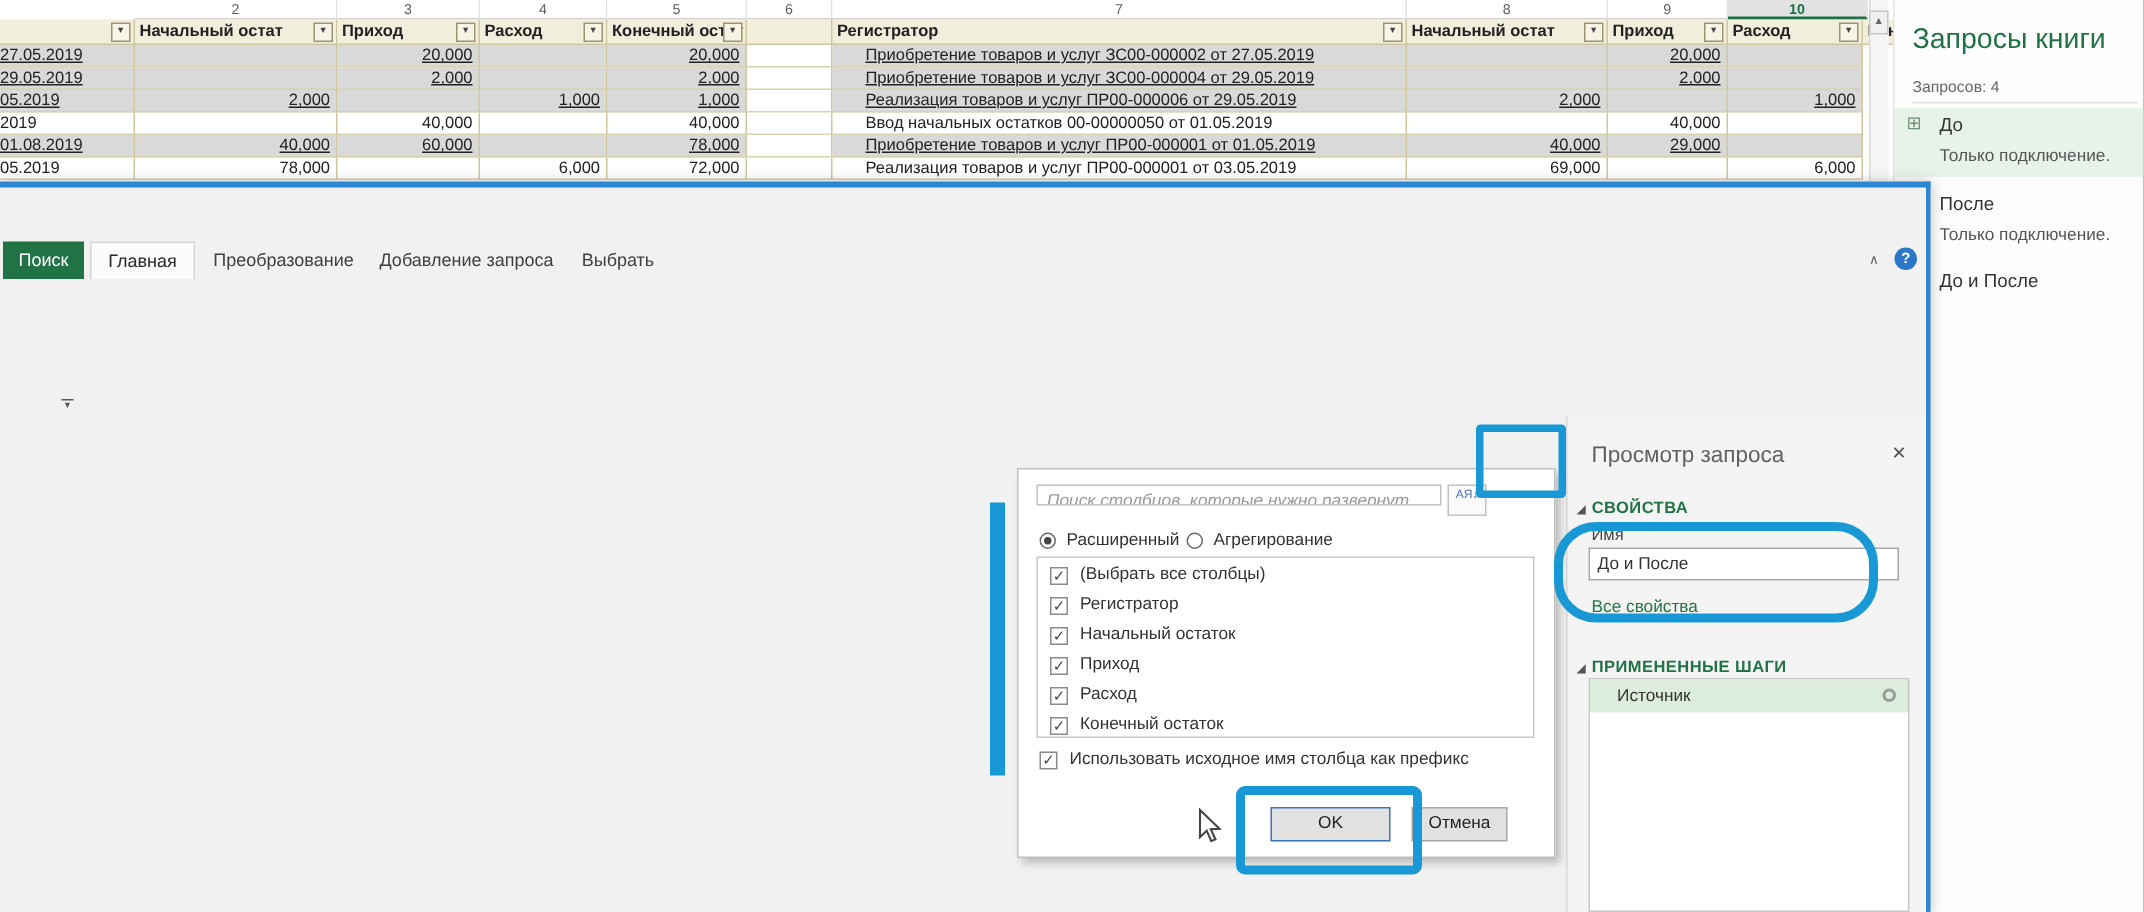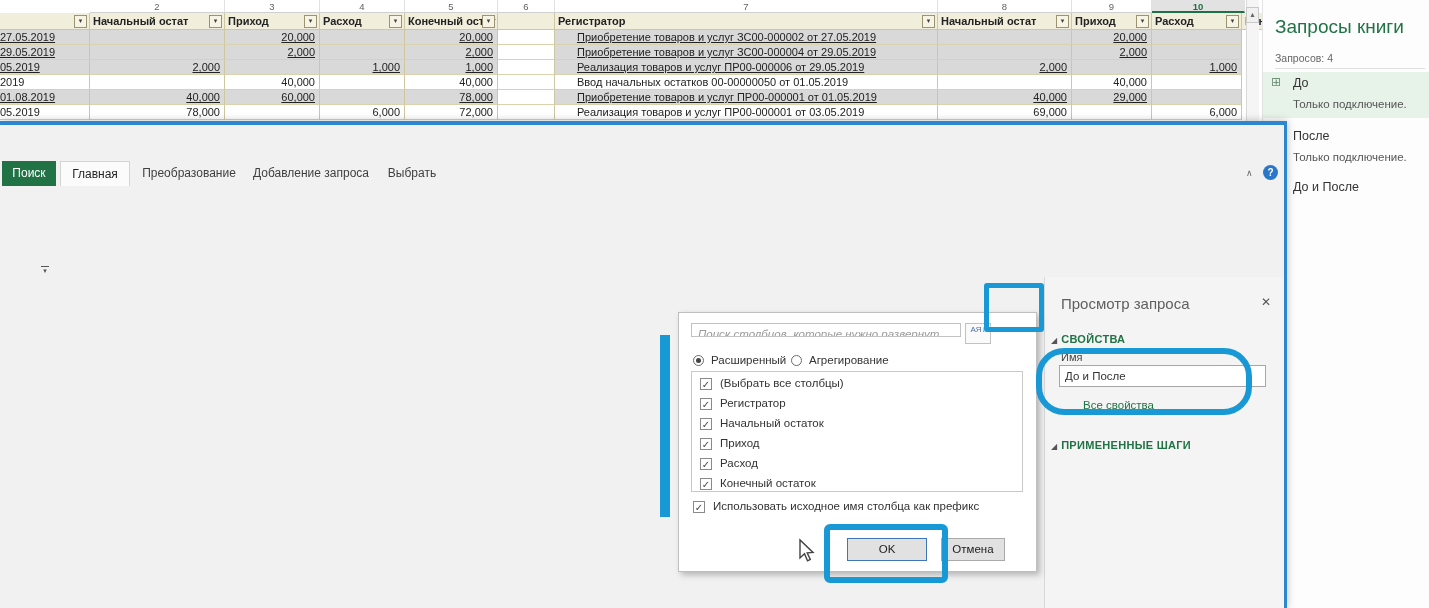--- a/index.html
+++ b/index.html
@@ -79,21 +79,21 @@
   .pbtn{border:1px solid #a9a9a9;background:#e1e1e1;font-size:11.5px;color:#222;text-align:center;line-height:21px;}
   .pbtn.def{border:1px solid #3f76b5;}
   
   #spanel{left:1044px;top:277px;width:240px;height:331px;background:#f4f4f4;border-left:1px solid #d8d8d8;z-index:11;}
   .sp-title{font-size:15px;color:#606060;}
   .sp-x{font-size:12px;color:#555;}
   .sp-sec{font-size:11px;font-weight:bold;color:#217346;letter-spacing:.3px;}
   .sp-tri{font-size:8px;color:#555;margin-right:4px;}
   .sp-lab{font-size:11px;color:#444;}
   .sp-input{background:#fff;border:1px solid #a6a6a6;font-size:11.5px;color:#333;line-height:20px;padding-left:5px;}
-  .sp-link{font-size:11.5px;color:#217346;margin-left:22px;}
+  .sp-link{font-size:11.5px;color:#217346;}
   .stepbox{background:#fff;border:1px solid #c6c6c6;}
   .steprow{background:#dcedDC;background:#dceddc;font-size:11.5px;color:#333;line-height:22px;padding-left:18px;}
   .gear{width:9px;height:9px;border:2px solid #9a9a9a;border-radius:50%;}
   
   .anno{position:absolute;z-index:60;border-style:solid;border-color:#1899d6;pointer-events:none;}
   .annobar{position:absolute;z-index:60;background:#1899d6;pointer-events:none;}
   #cursor{position:absolute;z-index:70;pointer-events:none;}
 </style>
 </head>
 <body>
@@ -355,20 +355,25 @@
   </div>
 
   <div id="spanel" class="abs">
     <div class="abs sp-title" style="left:16px;top:18px;">Просмотр запроса</div>
     <div class="abs sp-x" style="left:216px;top:18px;">✕</div>
     <div class="abs" style="left:6px;top:52px;"><span class="sp-tri">◢</span><span class="sp-sec">СВОЙСТВА</span></div>
     <div class="abs sp-lab" style="left:16px;top:74px;">Имя</div>
     <div class="abs sp-input" style="left:14px;top:88px;width:207px;height:22px;">До и После</div>
     <div class="abs sp-link" style="left:16px;top:122px;">Все свойства</div>
     <div class="abs" style="left:6px;top:158px;"><span class="sp-tri">◢</span><span class="sp-sec">ПРИМЕНЕННЫЕ ШАГИ</span></div>
+    <div class="abs stepbox" style="left:14px;top:175px;width:214px;height:156px;">
+      <div class="steprow"><span>Источник</span>
+        <span class="gear abs" style="right:8px;top:6px;"></span>
+      </div>
+    </div>
   </div>
 
   <div class="anno" style="left:984px;top:283px;width:50px;height:39px;border-width:5px;border-radius:3px;"></div>
   <div class="annobar" style="left:660px;top:335px;width:10px;height:182px;"></div>
   <div class="anno" style="left:824px;top:524px;width:112px;height:47px;border-width:6px;border-radius:6px;"></div>
   <div class="anno" style="left:1036px;top:348px;width:204px;height:55px;border-width:6px;border-radius:28px;"></div>
 
   <div id="cursor" style="left:796px;top:538px;">
     <svg width="20" height="26">
         <path d="M4 2 L4 20 L8.5 15.8 L11.5 22.8 L14.3 21.5 L11.2 14.8 L17 14.5 Z" fill="#fff" stroke="#444" stroke-width="1.4"></path>

